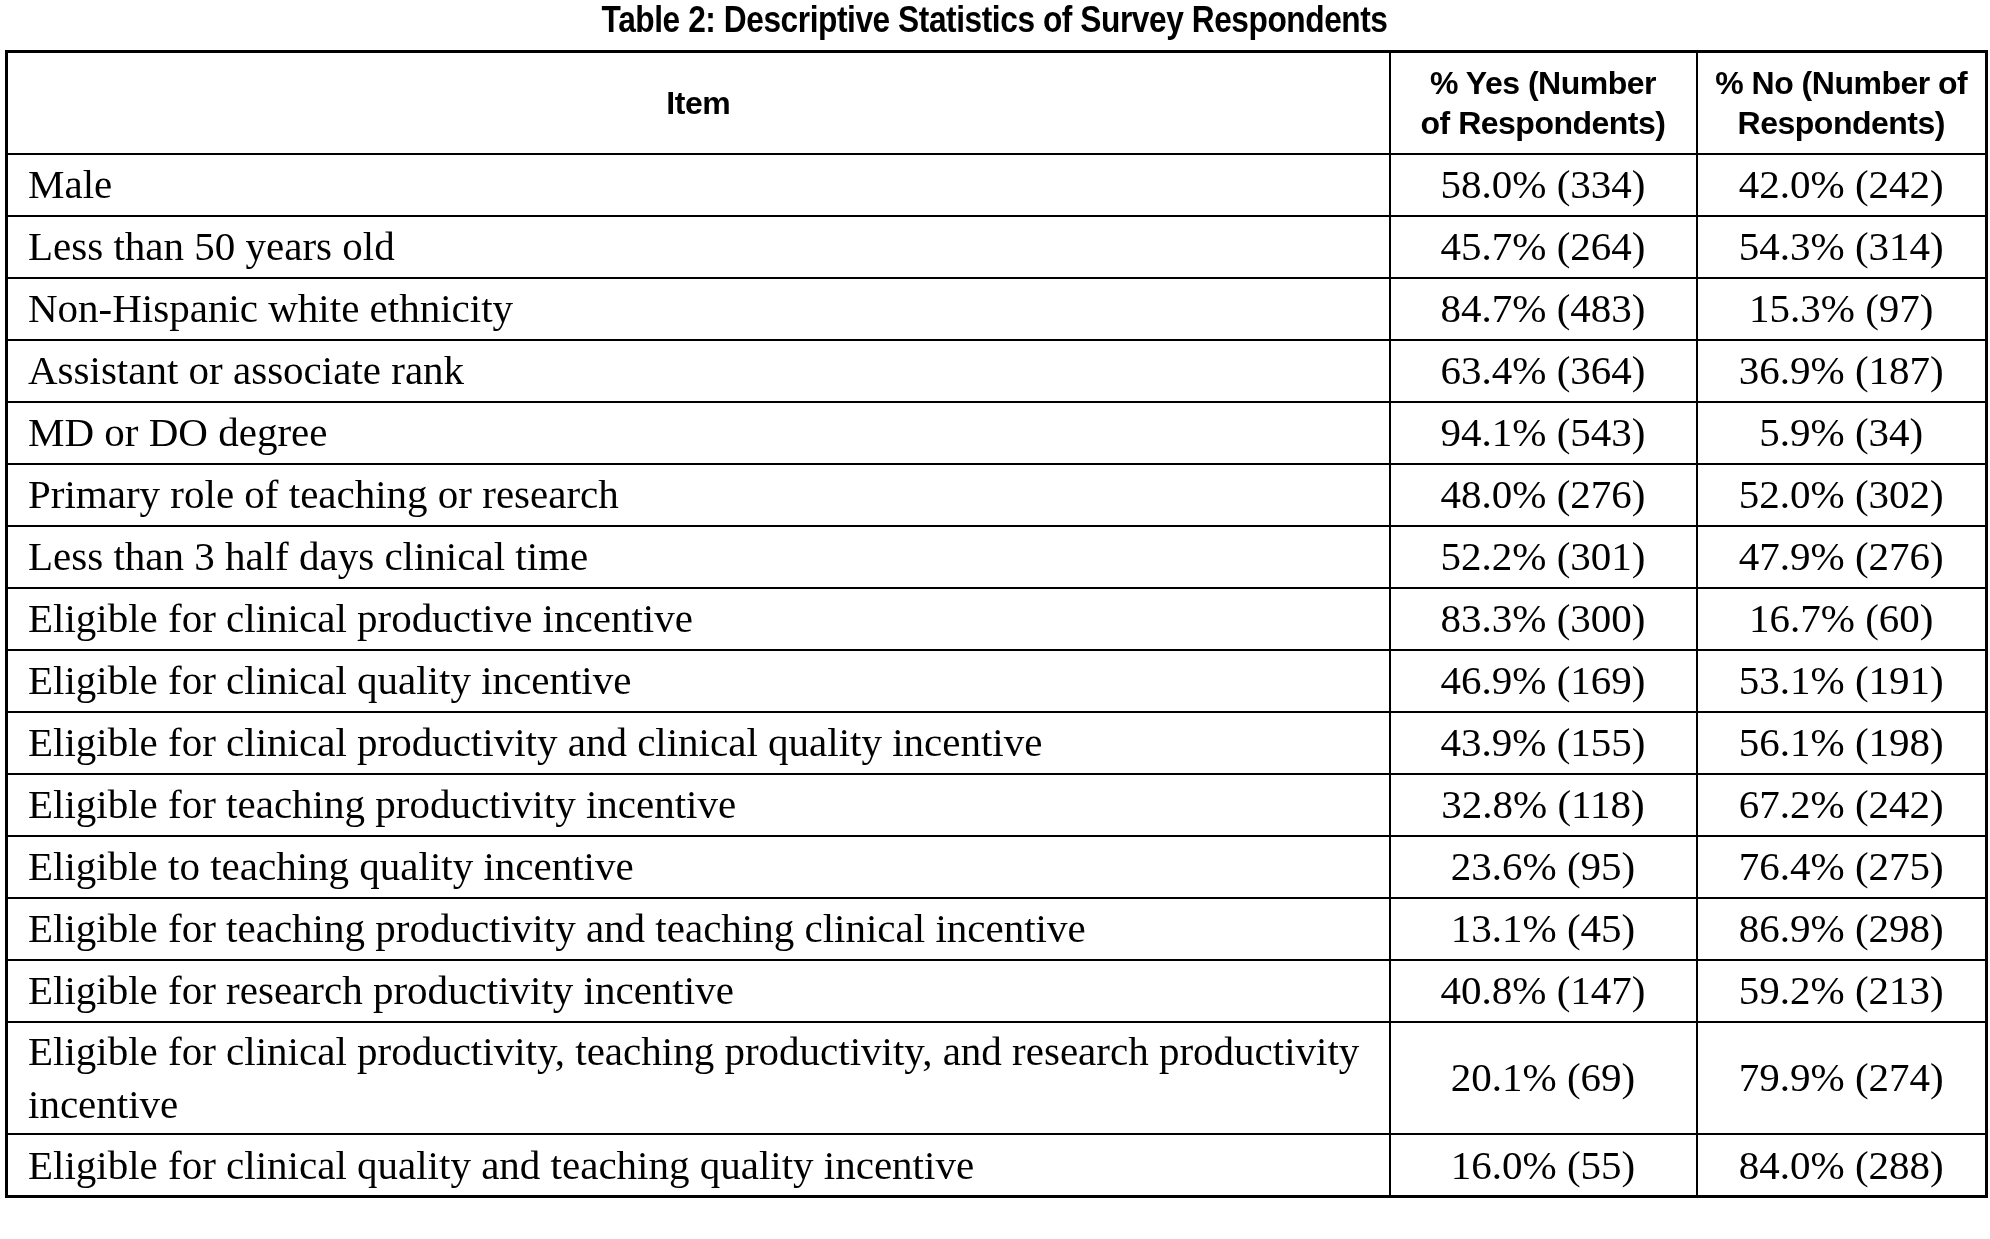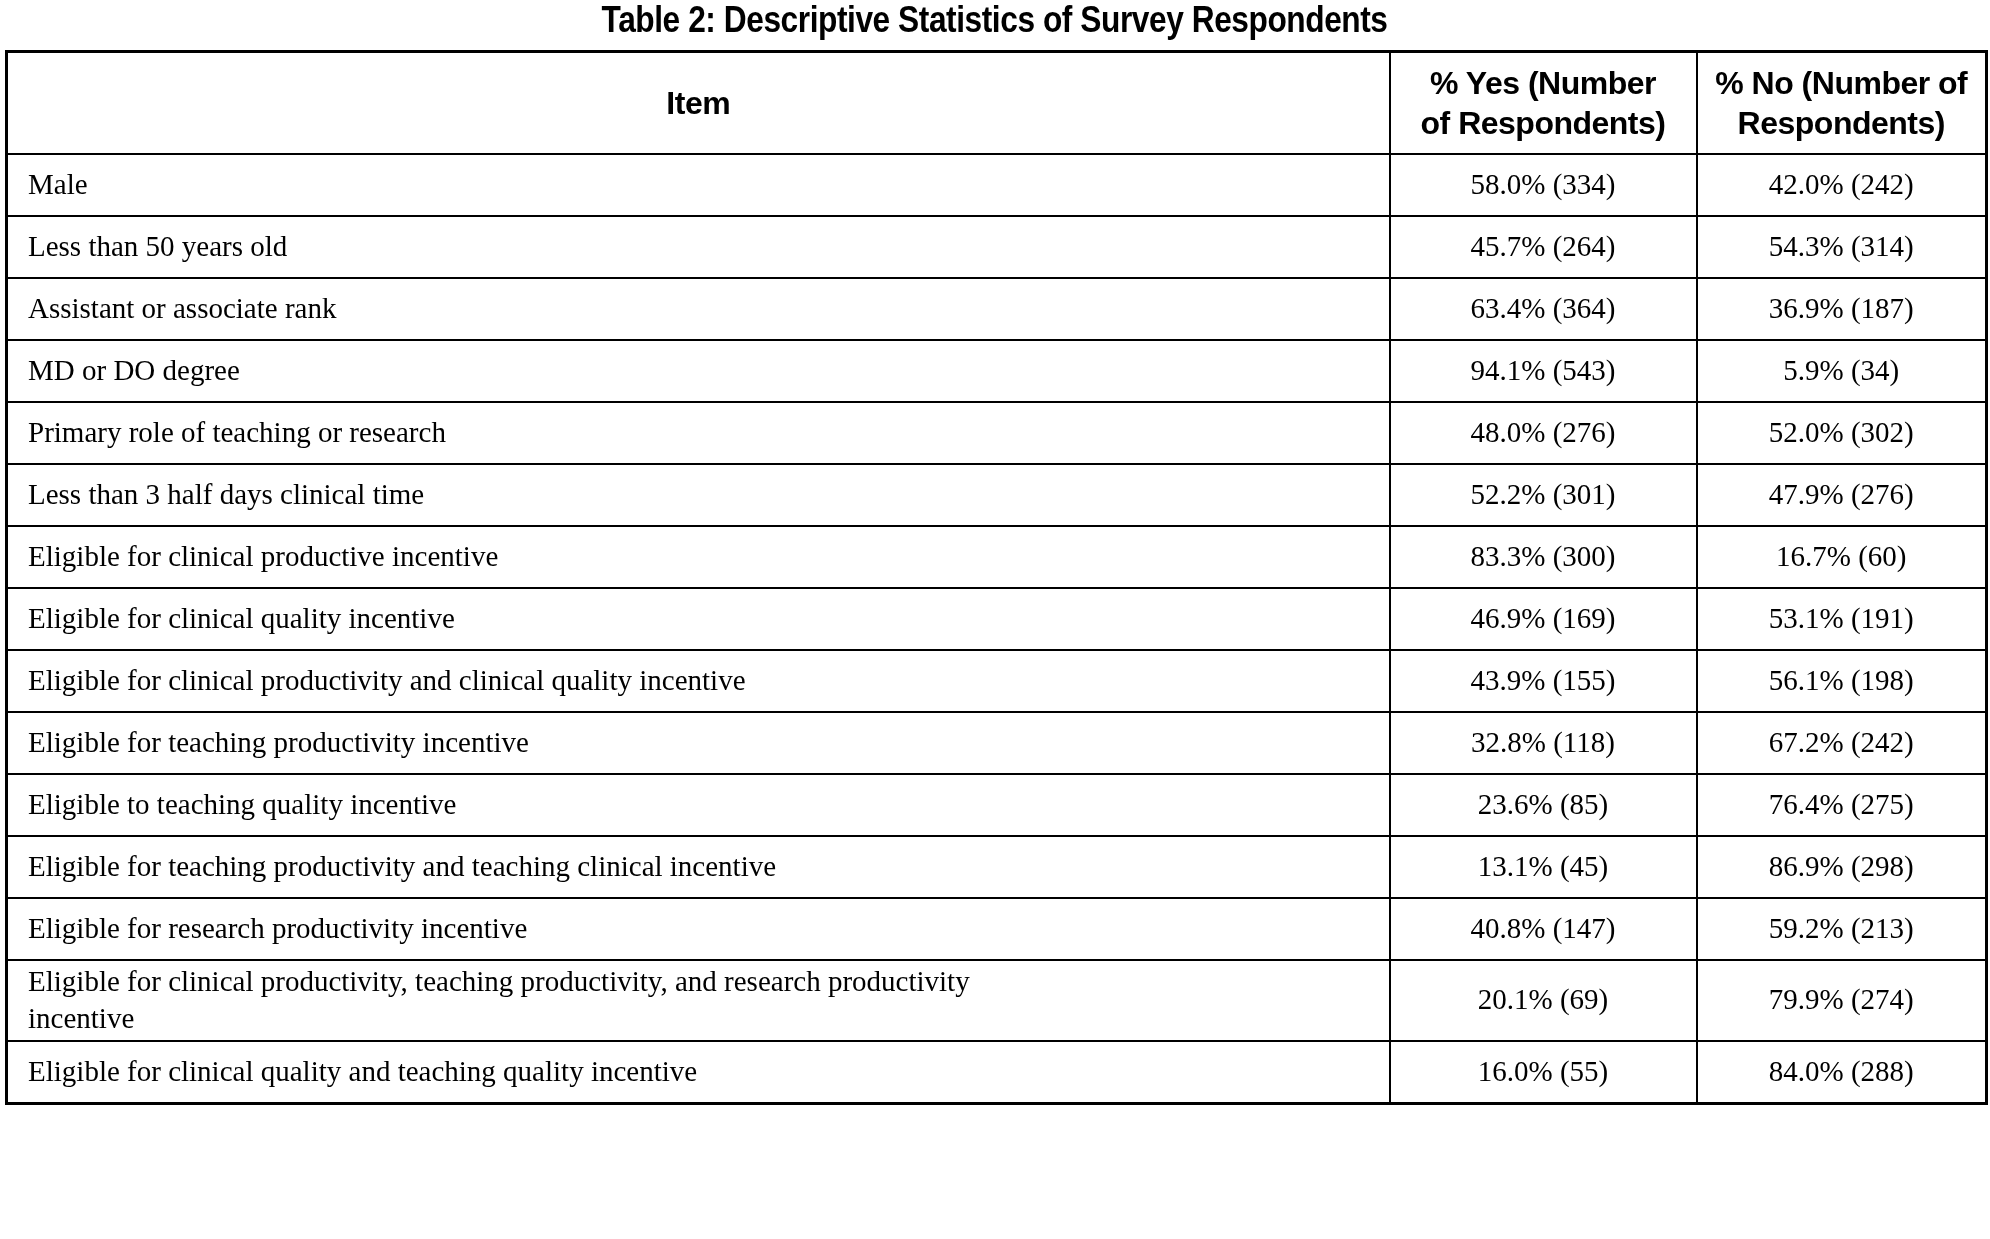--- a/index.html
+++ b/index.html
@@ -51,21 +51,21 @@
     font-size: 32px;
     line-height: 1.25;
     text-align: center;
     padding: 10px 6px;
     letter-spacing: -0.5px;
     white-space: pre-line;
   }
   td {
     font-family: "Liberation Serif", serif;
     font-weight: 400;
-    font-size: 29px;
+    font-size: 41px;
     line-height: 1.3;
     height: 56px;
     padding: 2px 20px;
   }
   td.item-cell {
     text-align: left;
     padding-left: 20px;
     white-space: pre-line;
   }
   td.val-cell {
@@ -101,20 +101,25 @@
           <td class="item-cell">Male</td>
           <td class="val-cell">58.0% (334)</td>
           <td class="val-cell">42.0% (242)</td>
         </tr>
         <tr>
           <td class="item-cell">Less than 50 years old</td>
           <td class="val-cell">45.7% (264)</td>
           <td class="val-cell">54.3% (314)</td>
         </tr>
         <tr>
+          <td class="item-cell">Non-Hispanic white ethnicity</td>
+          <td class="val-cell">84.7% (483)</td>
+          <td class="val-cell">15.3% (97)</td>
+        </tr>
+        <tr>
           <td class="item-cell">Assistant or associate rank</td>
           <td class="val-cell">63.4% (364)</td>
           <td class="val-cell">36.9% (187)</td>
         </tr>
         <tr>
           <td class="item-cell">MD or DO degree</td>
           <td class="val-cell">94.1% (543)</td>
           <td class="val-cell">5.9% (34)</td>
         </tr>
         <tr>
@@ -142,21 +147,21 @@
           <td class="val-cell">43.9% (155)</td>
           <td class="val-cell">56.1% (198)</td>
         </tr>
         <tr>
           <td class="item-cell">Eligible for teaching productivity incentive</td>
           <td class="val-cell">32.8% (118)</td>
           <td class="val-cell">67.2% (242)</td>
         </tr>
         <tr>
           <td class="item-cell">Eligible to teaching quality incentive</td>
-          <td class="val-cell">23.6% (85)</td>
+          <td class="val-cell">23.6% (95)</td>
           <td class="val-cell">76.4% (275)</td>
         </tr>
         <tr>
           <td class="item-cell">Eligible for teaching productivity and teaching clinical incentive</td>
           <td class="val-cell">13.1% (45)</td>
           <td class="val-cell">86.9% (298)</td>
         </tr>
         <tr>
           <td class="item-cell">Eligible for research productivity incentive</td>
           <td class="val-cell">40.8% (147)</td>

